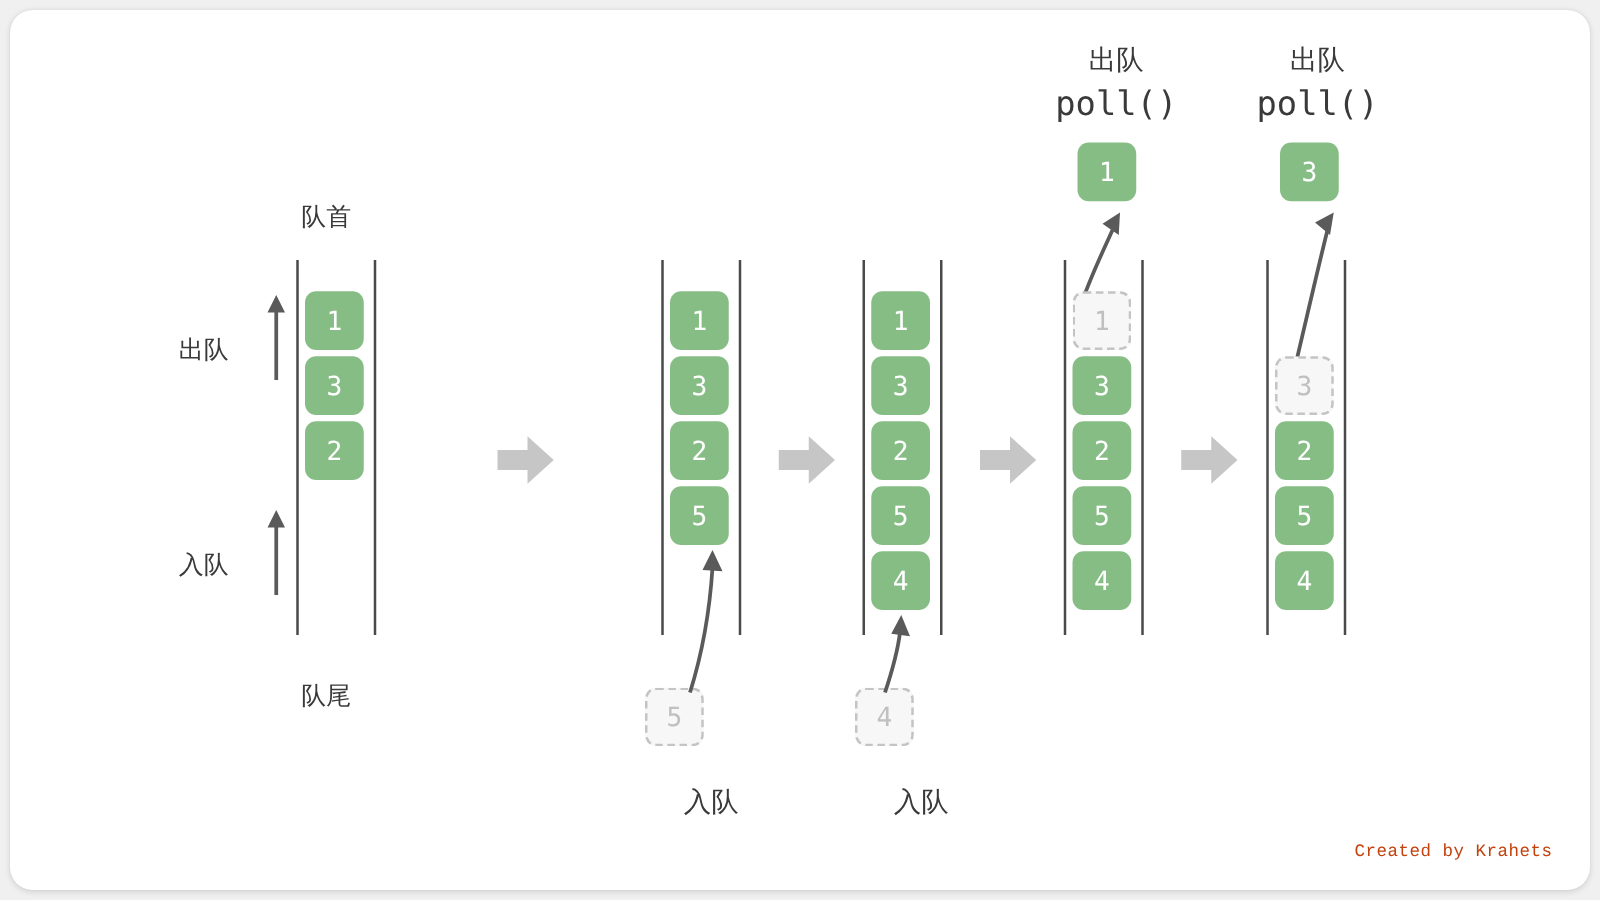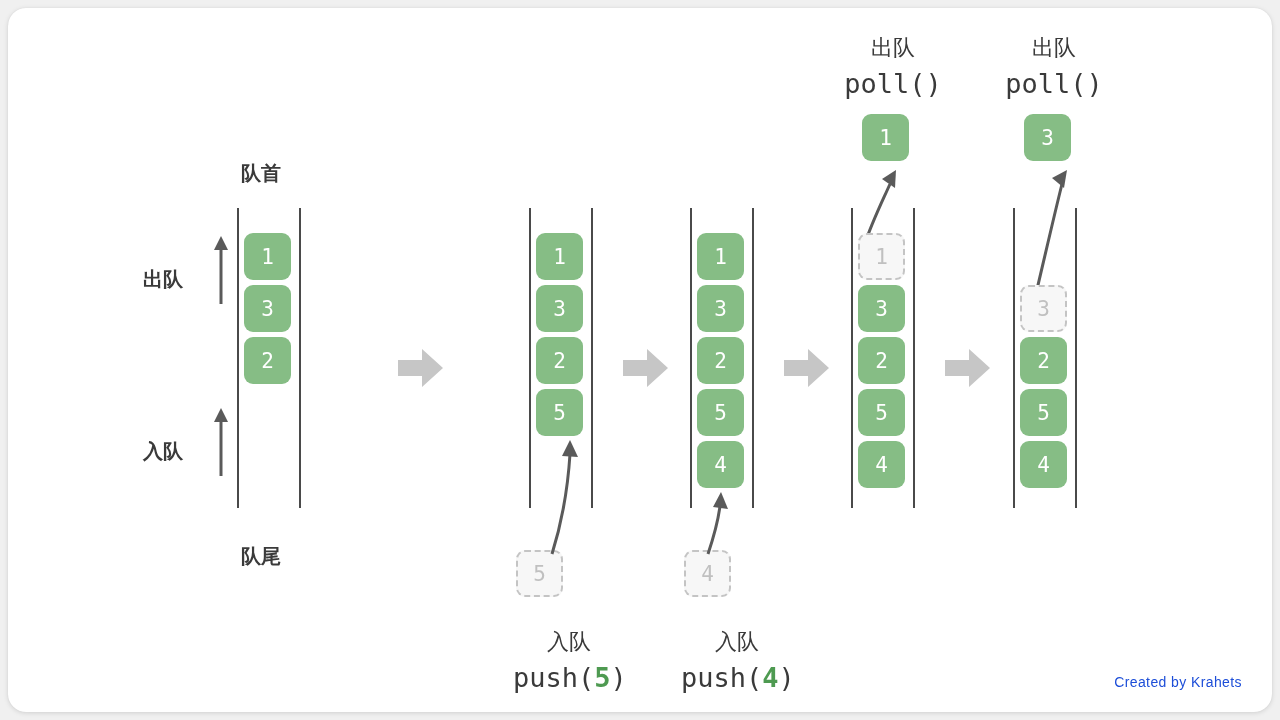--- a/index.html
+++ b/index.html
@@ -28,21 +28,21 @@
     background: #e4e4e4;
     border-radius: 7px;
     padding: 12px 24px 14px 24px;
     display: flex; align-items: baseline; gap: 10px;
     white-space: nowrap;
   }
 
   
   .cn-label {
     font-family: "Liberation Sans", sans-serif;
-    font-weight: bold; font-size: 20px; color: #3a3a3a;
+    font-weight: normal; font-size: 20px; color: #3a3a3a;
     white-space: nowrap;
   }
   .op-block { text-align: center; white-space: nowrap; line-height: 1.45; }
   .op-cn {
     font-family: "Liberation Sans", sans-serif;
     font-size: 22px; color: #3a3a3a; display: block; font-weight: 500;
   }
   .op-code {
     font-family: "DejaVu Sans Mono", monospace;
     font-size: 27px; color: #3a3a3a; display: block;
@@ -72,22 +72,22 @@
     color: #c0c0c0;
   }
   .cell.popped { }
 
   
   .block-arrow { width: 46px; height: 42px; }
 
   
   #credit {
     right: 30px; bottom: 22px;
-    font-family: Liberation Sans, sans-serif;
-    font-size: 14px; color: #1d4ed8; letter-spacing: 0.4px;
+    font-family: Liberation Mono, monospace;
+    font-size: 14px; color: #c2410c; letter-spacing: 0.4px;
     white-space: nowrap;
   }
 
   svg { overflow: visible; }
 </style>
 </head>
 <body>
 
 <div id="card">
   <div id="stage">
@@ -128,21 +128,20 @@
     <div class="abs cell" style="left:528px; top:329px;">2</div>
     <div class="abs cell" style="left:528px; top:381px;">5</div>
 
     <div class="abs cell ghost" style="left:508px; top:542px;">5</div>
     <svg class="abs" style="left:520px; top:428px;" width="60" height="120">
       <path d="M24 118 C 34 86, 40 50, 42 18" stroke="#5a5a5a" stroke-width="3" fill="none"></path>
       <path d="M42 4 L50 21 L34 20 Z" fill="#5a5a5a"></path>
     </svg>
     <div class="abs op-block" style="left:505px; top:618px; width:112px;">
       <span class="op-cn">入队</span>
-      <span class="op-code"><span>push(</span><span class="arg">5</span><span>)</span></span>
     </div>
 
     <svg class="abs block-arrow" style="left:615px; top:339px;" viewBox="0 0 46 42">
       <path d="M0 13 H24 V2 L45 21 L24 40 V29 H0 Z" fill="#c6c6c6"></path>
     </svg>
 
     <div class="abs rail" style="left:682px; top:200px; height:300px;"></div>
     <div class="abs rail" style="left:744px; top:200px; height:300px;"></div>
     <div class="abs cell" style="left:689px; top:225px;">1</div>
     <div class="abs cell" style="left:689px; top:277px;">3</div>
@@ -150,21 +149,20 @@
     <div class="abs cell" style="left:689px; top:381px;">5</div>
     <div class="abs cell" style="left:689px; top:433px;">4</div>
 
     <div class="abs cell ghost" style="left:676px; top:542px;">4</div>
     <svg class="abs" style="left:690px; top:480px;" width="46" height="68">
       <path d="M10 66 C 16 48, 20 34, 22 18" stroke="#5a5a5a" stroke-width="3" fill="none"></path>
       <path d="M23 4 L30 21 L15 19 Z" fill="#5a5a5a"></path>
     </svg>
     <div class="abs op-block" style="left:673px; top:618px; width:112px;">
       <span class="op-cn">入队</span>
-      <span class="op-code"><span>push(</span><span class="arg">4</span><span>)</span></span>
     </div>
 
     <svg class="abs block-arrow" style="left:776px; top:339px;" viewBox="0 0 46 42">
       <path d="M0 13 H24 V2 L45 21 L24 40 V29 H0 Z" fill="#c6c6c6"></path>
     </svg>
 
     <div class="abs op-block" style="left:829px; top:24px; width:112px;">
       <span class="op-cn">出队</span>
       <span class="op-code"><span>poll(</span><span class="arg"></span><span>)</span></span>
     </div>

